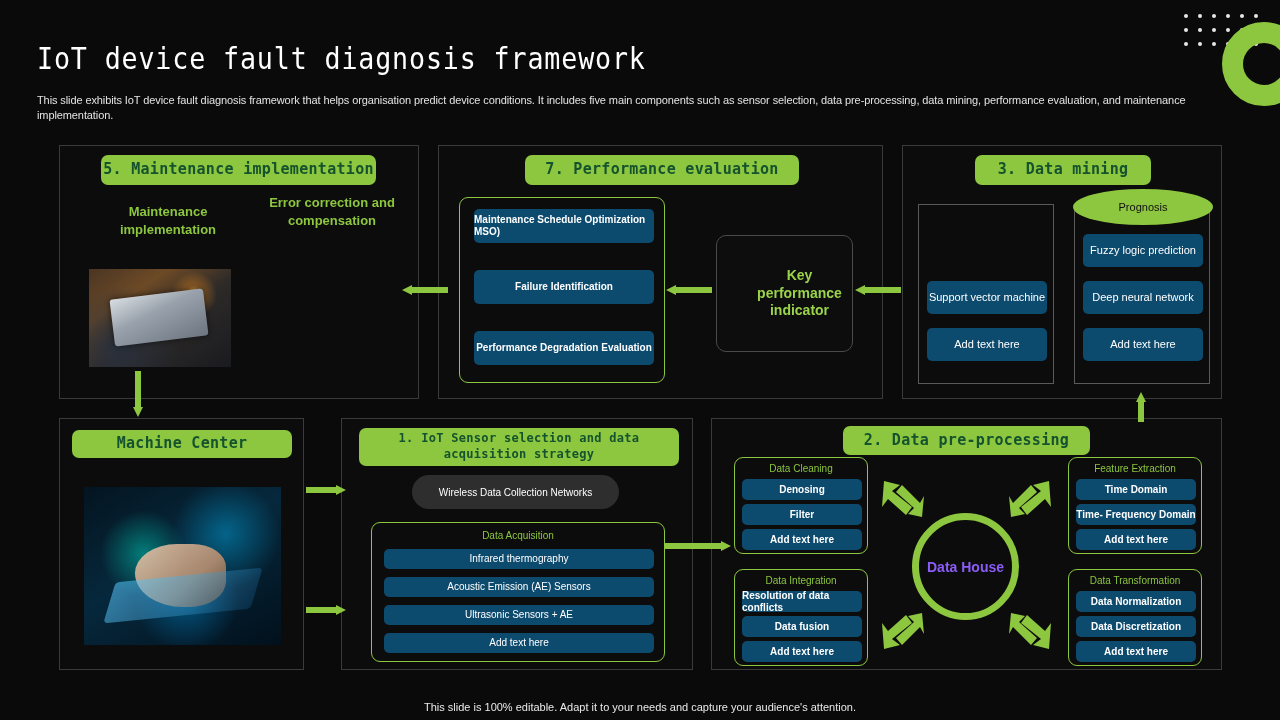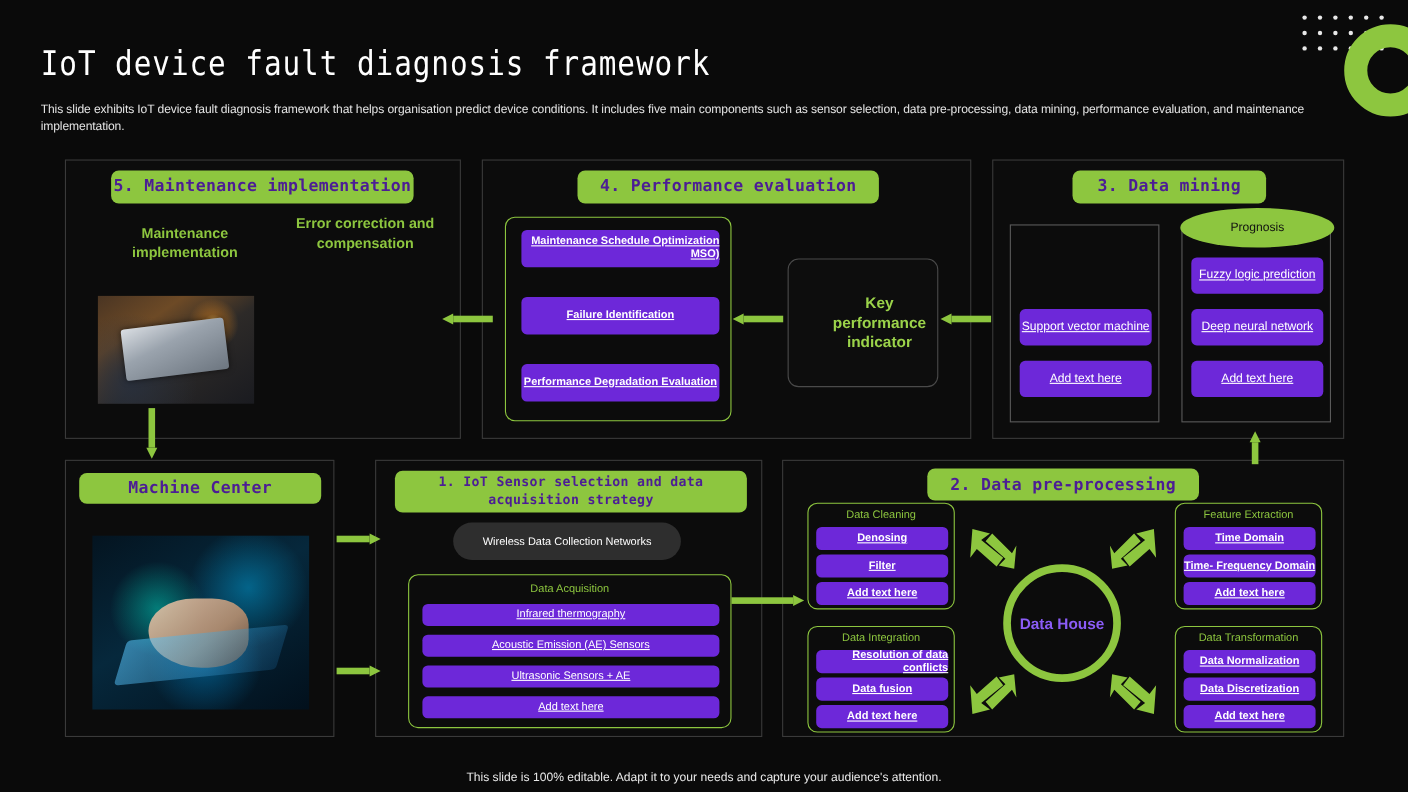--- a/index.html
+++ b/index.html
@@ -43,42 +43,41 @@
 
   
   .panel {
     position: absolute;
     background: #0c0c0c;
     border: 1px solid #3a3a3a;
   }
   .panel-title {
     position: absolute;
     background: #8dc63f;
-    color: #4c1d95;
+    color: #14532d;
     font-family: "DejaVu Sans Mono", monospace;
     font-weight: 700;
     border-radius: 7px;
     display: flex; align-items: center; justify-content: center;
     text-align: center;
     letter-spacing: 0.3px;
     line-height: 1.3;
   }
 
   
   .item {
-    background: #6d28d9;
+    background: #0c4a6e;
     border-radius: 5px;
     color: #ffffff;
     font-size: 10px;
     font-weight: 700;
     display: flex; align-items: center; justify-content: center;
-    text-align: right;
+    text-align: left;
     line-height: 1.2;
     position: absolute;
-    text-decoration: underline;
   }
   .group {
     position: absolute;
     border: 1px solid #8dc63f;
     border-radius: 9px;
     background: transparent;
   }
   .group-label {
     position: absolute;
     color: #8dc63f;
@@ -219,21 +218,21 @@
 <div class="page-subtitle">This slide exhibits IoT device fault diagnosis framework that helps organisation predict device conditions. It includes five main components such as sensor selection, data pre-processing, data mining, performance evaluation, and maintenance implementation.</div>
 
 <div class="panel" style="left:59px; top:145px; width:360px; height:254px;">
   <div class="panel-title" style="left:41px; top:9px; width:275px; height:30px; font-size:15px;">5. Maintenance  implementation</div>
   <div style="position:absolute; left:28px; top:57px; width:160px; text-align:center; color:#8dc63f; font-size:13px; font-weight:700; line-height:1.35;">Maintenance implementation</div>
   <div style="position:absolute; left:198px; top:48px; width:148px; text-align:center; color:#8dc63f; font-size:13px; font-weight:700; line-height:1.35;">Error correction and compensation</div>
   <div class="photo photo-maint" style="left:29px; top:123px; width:142px; height:98px;"></div>
 </div>
 
 <div class="panel" style="left:438px; top:145px; width:445px; height:254px;">
-  <div class="panel-title" style="left:86px; top:9px; width:274px; height:30px; font-size:15px;">4. Performance  evaluation</div>
+  <div class="panel-title" style="left:86px; top:9px; width:274px; height:30px; font-size:15px;">7. Performance  evaluation</div>
 
   <div class="group" style="left:20px; top:51px; width:206px; height:186px;">
     <div class="item" style="left:14px; top:11px; width:180px; height:34px;">Maintenance  Schedule Optimization MSO)</div>
     <div class="item" style="left:14px; top:72px; width:180px; height:34px;">Failure Identification</div>
     <div class="item" style="left:14px; top:133px; width:180px; height:34px;">Performance Degradation Evaluation</div>
   </div>
 
   <div class="kpi-box" style="left:277px; top:89px; width:137px; height:117px;padding-left:30px;">Key performance indicator</div>
 </div>
 

